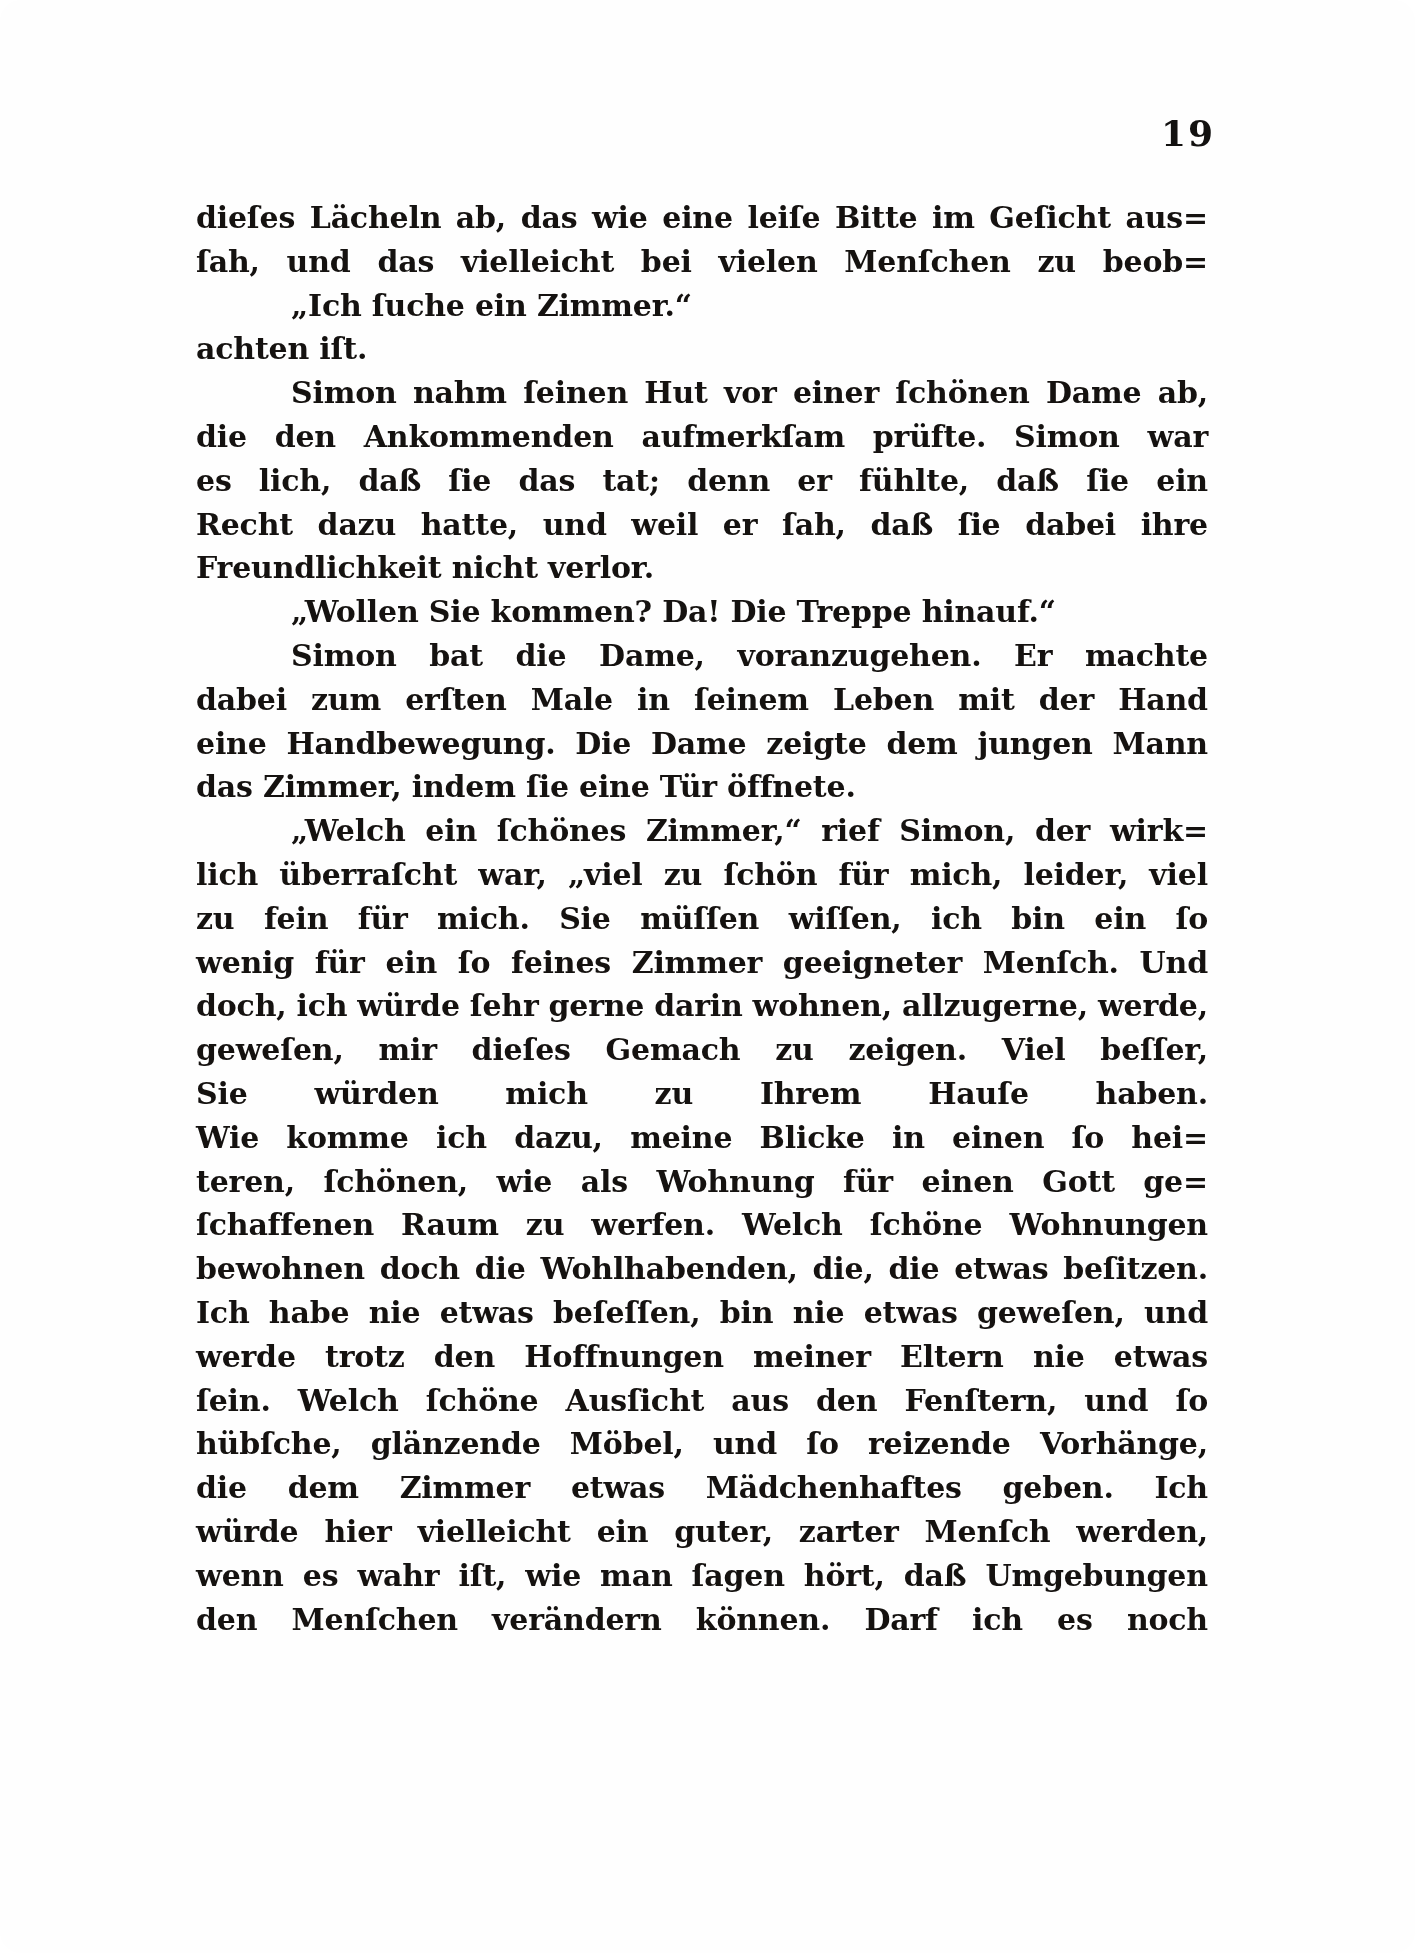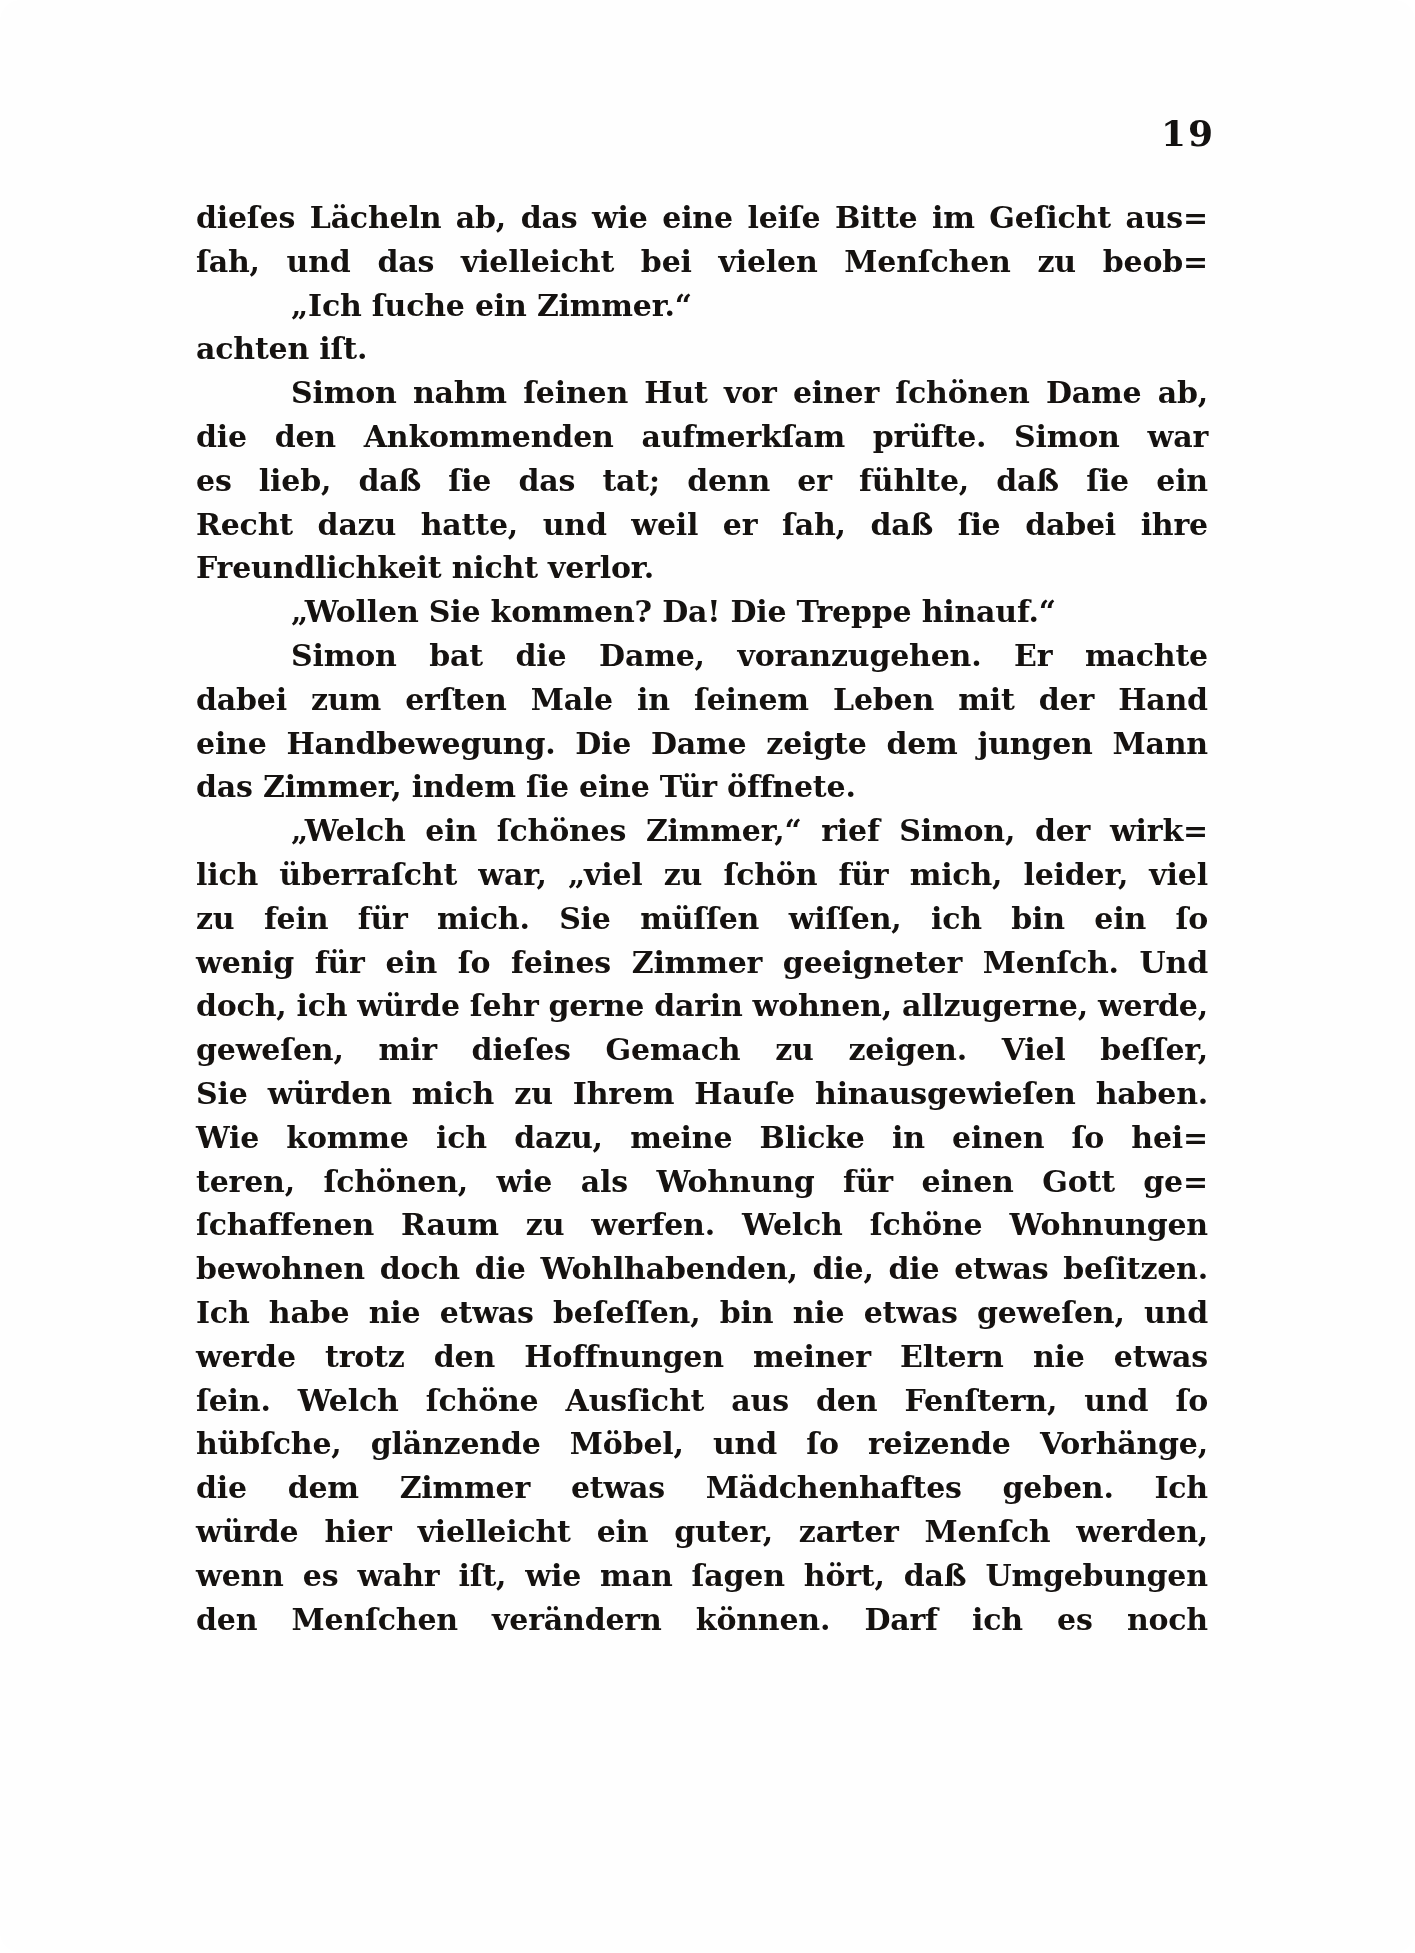--- a/index.html
+++ b/index.html
@@ -57,35 +57,35 @@
 
 <div class="scan-page">
   <div class="page-number">19</div>
   <div class="text-block">
       <div class="line j"><span>dieſes</span><span>Lächeln</span><span>ab,</span><span>das</span><span>wie</span><span>eine</span><span>leiſe</span><span>Bitte</span><span>im</span><span>Geſicht</span><span>aus=</span></div>
       <div class="line j"><span>ſah,</span><span>und</span><span>das</span><span>vielleicht</span><span>bei</span><span>vielen</span><span>Menſchen</span><span>zu</span><span>beob=</span></div>
       <div class="line ind">„Ich ſuche ein Zimmer.“</div>
       <div class="line">achten iſt.</div>
       <div class="line j ind"><span>Simon</span><span>nahm</span><span>ſeinen</span><span>Hut</span><span>vor</span><span>einer</span><span>ſchönen</span><span>Dame</span><span>ab,</span></div>
       <div class="line j"><span>die</span><span>den</span><span>Ankommenden</span><span>aufmerkſam</span><span>prüfte.</span><span>Simon</span><span>war</span></div>
-      <div class="line j"><span>es</span><span>lieb,</span><span>daß</span><span>ſie</span><span>das</span><span>tat;</span><span>denn</span><span>er</span><span>fühlte,</span><span>daß</span><span>ſie</span><span>ein</span></div>
+      <div class="line j"><span>es</span><span>lich,</span><span>daß</span><span>ſie</span><span>das</span><span>tat;</span><span>denn</span><span>er</span><span>fühlte,</span><span>daß</span><span>ſie</span><span>ein</span></div>
       <div class="line j"><span>Recht</span><span>dazu</span><span>hatte,</span><span>und</span><span>weil</span><span>er</span><span>ſah,</span><span>daß</span><span>ſie</span><span>dabei</span><span>ihre</span></div>
       <div class="line">Freundlichkeit nicht verlor.</div>
       <div class="line ind">„Wollen Sie kommen? Da! Die Treppe hinauf.“</div>
       <div class="line j ind"><span>Simon</span><span>bat</span><span>die</span><span>Dame,</span><span>voranzugehen.</span><span>Er</span><span>machte</span></div>
       <div class="line j"><span>dabei</span><span>zum</span><span>erſten</span><span>Male</span><span>in</span><span>ſeinem</span><span>Leben</span><span>mit</span><span>der</span><span>Hand</span></div>
       <div class="line j"><span>eine</span><span>Handbewegung.</span><span>Die</span><span>Dame</span><span>zeigte</span><span>dem</span><span>jungen</span><span>Mann</span></div>
       <div class="line">das Zimmer, indem ſie eine Tür öffnete.</div>
       <div class="line j ind"><span>„Welch</span><span>ein</span><span>ſchönes</span><span>Zimmer,“</span><span>rief</span><span>Simon,</span><span>der</span><span>wirk=</span></div>
       <div class="line j"><span>lich</span><span>überraſcht</span><span>war,</span><span>„viel</span><span>zu</span><span>ſchön</span><span>für</span><span>mich,</span><span>leider,</span><span>viel</span></div>
       <div class="line j"><span>zu</span><span>fein</span><span>für</span><span>mich.</span><span>Sie</span><span>müſſen</span><span>wiſſen,</span><span>ich</span><span>bin</span><span>ein</span><span>ſo</span></div>
       <div class="line j"><span>wenig</span><span>für</span><span>ein</span><span>ſo</span><span>feines</span><span>Zimmer</span><span>geeigneter</span><span>Menſch.</span><span>Und</span></div>
       <div class="line j"><span>doch,</span><span>ich</span><span>würde</span><span>ſehr</span><span>gerne</span><span>darin</span><span>wohnen,</span><span>allzugerne,</span><span>werde,</span></div>
       <div class="line j"><span>geweſen,</span><span>mir</span><span>dieſes</span><span>Gemach</span><span>zu</span><span>zeigen.</span><span>Viel</span><span>beſſer,</span></div>
-      <div class="line j"><span>Sie</span><span>würden</span><span>mich</span><span>zu</span><span>Ihrem</span><span>Hauſe</span><span>hinausgewieſen</span><span>haben.</span></div>
+      <div class="line j"><span>Sie</span><span>würden</span><span>mich</span><span>zu</span><span>Ihrem</span><span>Hauſe</span><span>haben.</span></div>
       <div class="line j"><span>Wie</span><span>komme</span><span>ich</span><span>dazu,</span><span>meine</span><span>Blicke</span><span>in</span><span>einen</span><span>ſo</span><span>hei=</span></div>
       <div class="line j"><span>teren,</span><span>ſchönen,</span><span>wie</span><span>als</span><span>Wohnung</span><span>für</span><span>einen</span><span>Gott</span><span>ge=</span></div>
       <div class="line j"><span>ſchaffenen</span><span>Raum</span><span>zu</span><span>werfen.</span><span>Welch</span><span>ſchöne</span><span>Wohnungen</span></div>
       <div class="line j"><span>bewohnen</span><span>doch</span><span>die</span><span>Wohlhabenden,</span><span>die,</span><span>die</span><span>etwas</span><span>beſitzen.</span></div>
       <div class="line j"><span>Ich</span><span>habe</span><span>nie</span><span>etwas</span><span>beſeſſen,</span><span>bin</span><span>nie</span><span>etwas</span><span>geweſen,</span><span>und</span></div>
       <div class="line j"><span>werde</span><span>trotz</span><span>den</span><span>Hoffnungen</span><span>meiner</span><span>Eltern</span><span>nie</span><span>etwas</span></div>
       <div class="line j"><span>ſein.</span><span>Welch</span><span>ſchöne</span><span>Ausſicht</span><span>aus</span><span>den</span><span>Fenſtern,</span><span>und</span><span>ſo</span></div>
       <div class="line j"><span>hübſche,</span><span>glänzende</span><span>Möbel,</span><span>und</span><span>ſo</span><span>reizende</span><span>Vorhänge,</span></div>
       <div class="line j"><span>die</span><span>dem</span><span>Zimmer</span><span>etwas</span><span>Mädchenhaftes</span><span>geben.</span><span>Ich</span></div>
       <div class="line j"><span>würde</span><span>hier</span><span>vielleicht</span><span>ein</span><span>guter,</span><span>zarter</span><span>Menſch</span><span>werden,</span></div>

